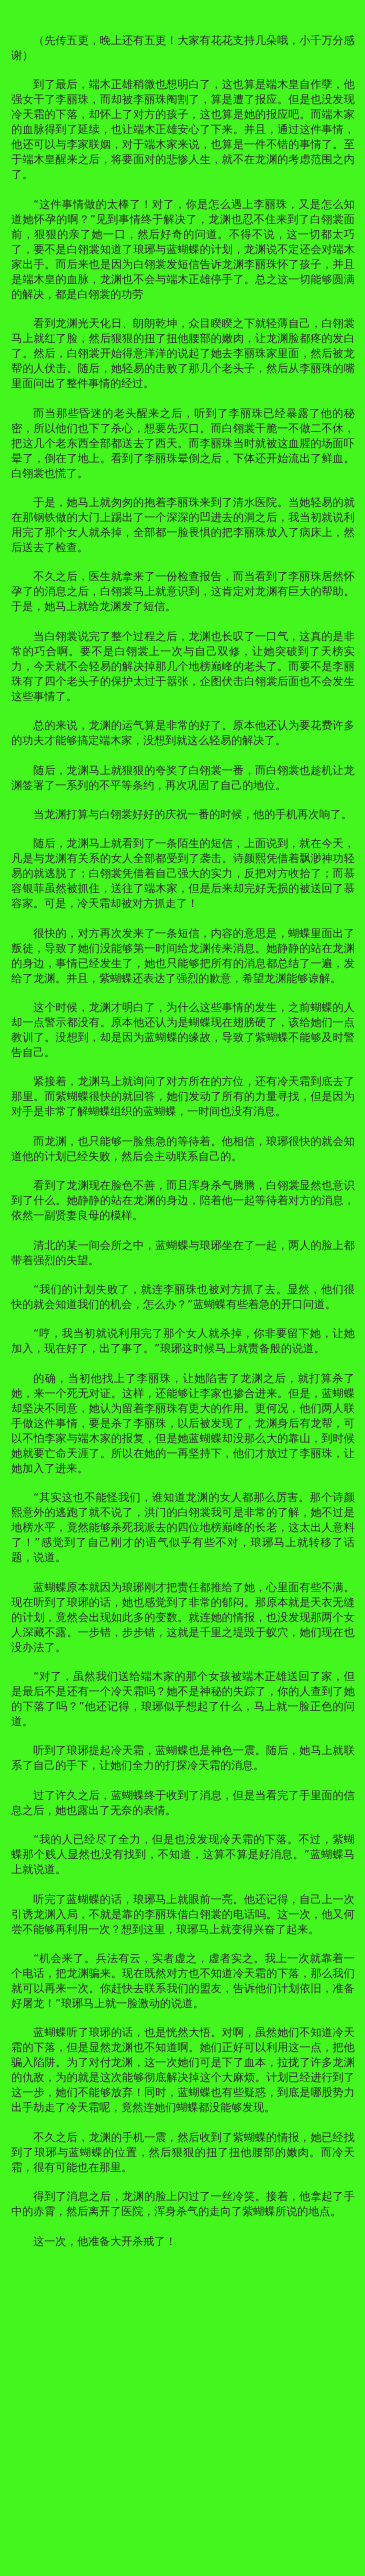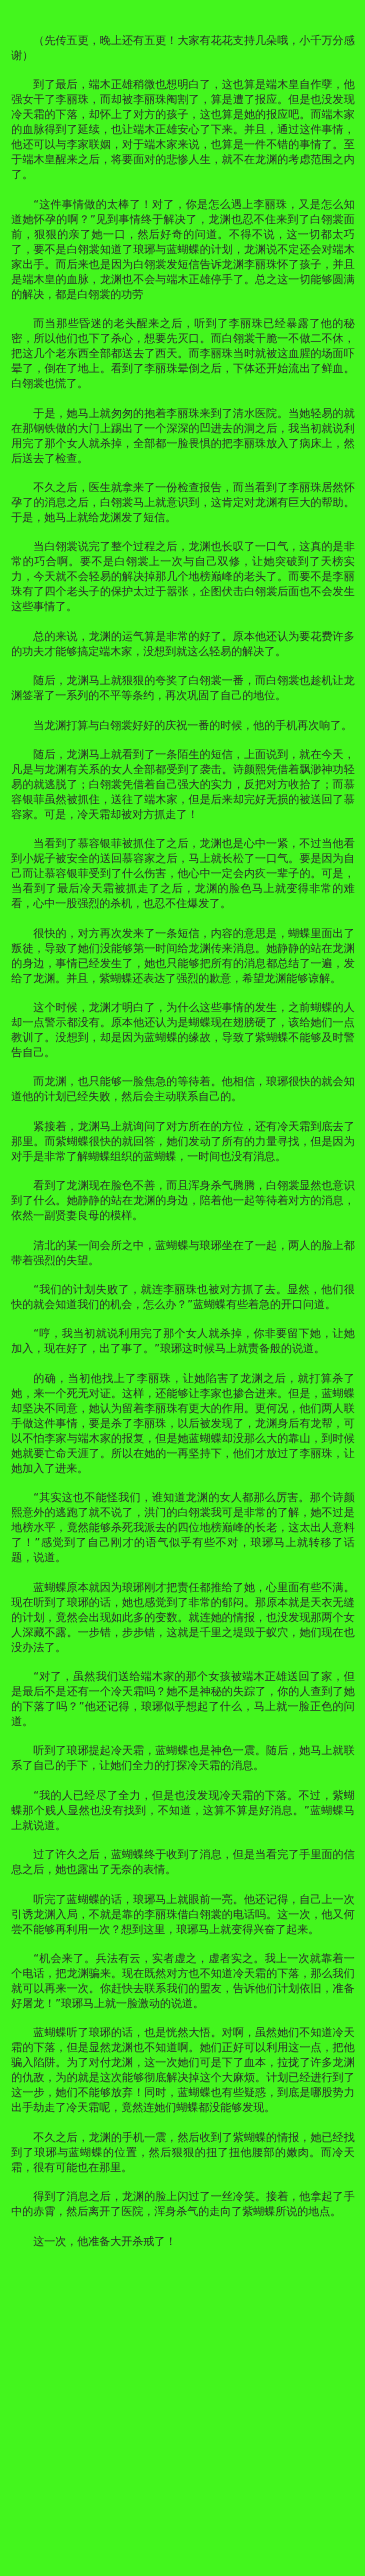--- a/index.html
+++ b/index.html
@@ -28,44 +28,44 @@
     word-break: break-all;
   }
 </style>
 </head>
 <body style="background: rgb(67, 246, 29);">
 
 <div class="page" style="color: rgb(42, 42, 42);">
   <p class="para">（先传五更，晚上还有五更！大家有花花支持几朵哦，小千万分感谢）</p>
   <p class="para">到了最后，端木正雄稍微也想明白了，这也算是端木皇自作孽，他强女干了李丽珠，而却被李丽珠阉割了，算是遭了报应。但是也没发现冷天霜的下落，却怀上了对方的孩子，这也算是她的报应吧。而端木家的血脉得到了延续，也让端木正雄安心了下来。并且，通过这件事情，他还可以与李家联姻，对于端木家来说，也算是一件不错的事情了。至于端木皇醒来之后，将要面对的悲惨人生，就不在龙渊的考虑范围之内了。</p>
   <p class="para">“这件事情做的太棒了！对了，你是怎么遇上李丽珠，又是怎么知道她怀孕的啊？”见到事情终于解决了，龙渊也忍不住来到了白翎裳面前，狠狠的亲了她一口，然后好奇的问道。不得不说，这一切都太巧了，要不是白翎裳知道了琅琊与蓝蝴蝶的计划，龙渊说不定还会对端木家出手。而后来也是因为白翎裳发短信告诉龙渊李丽珠怀了孩子，并且是端木皇的血脉，龙渊也不会与端木正雄停手了。总之这一切能够圆满的解决，都是白翎裳的功劳</p>
+  <p class="para">看到龙渊光天化日、朗朗乾坤，众目睽睽之下就轻薄自己，白翎裳马上就红了脸，然后狠狠的扭了扭他腰部的嫩肉，让龙渊脸都疼的发白了。然后，白翎裳开始得意洋洋的说起了她去李丽珠家里面，然后被龙帮的人伏击。随后，她轻易的击败了那几个老头子，然后从李丽珠的嘴里面问出了整件事情的经过。</p>
   <p class="para">而当那些昏迷的老头醒来之后，听到了李丽珠已经暴露了他的秘密，所以他们也下了杀心，想要先灭口。而白翎裳干脆一不做二不休，把这几个老东西全部都送去了西天。而李丽珠当时就被这血腥的场面吓晕了，倒在了地上。看到了李丽珠晕倒之后，下体还开始流出了鲜血。白翎裳也慌了。</p>
   <p class="para">于是，她马上就匆匆的抱着李丽珠来到了清水医院。当她轻易的就在那钢铁做的大门上踢出了一个深深的凹进去的洞之后，我当初就说利用完了那个女人就杀掉，全部都一脸畏惧的把李丽珠放入了病床上，然后送去了检查。</p>
   <p class="para">不久之后，医生就拿来了一份检查报告，而当看到了李丽珠居然怀孕了的消息之后，白翎裳马上就意识到，这肯定对龙渊有巨大的帮助。于是，她马上就给龙渊发了短信。</p>
   <p class="para">当白翎裳说完了整个过程之后，龙渊也长叹了一口气，这真的是非常的巧合啊。要不是白翎裳上一次与自己双修，让她突破到了天榜实力，今天就不会轻易的解决掉那几个地榜巅峰的老头了。而要不是李丽珠有了四个老头子的保护太过于嚣张，企图伏击白翎裳后面也不会发生这些事情了。</p>
   <p class="para">总的来说，龙渊的运气算是非常的好了。原本他还认为要花费许多的功夫才能够搞定端木家，没想到就这么轻易的解决了。</p>
   <p class="para">随后，龙渊马上就狠狠的夸奖了白翎裳一番，而白翎裳也趁机让龙渊签署了一系列的不平等条约，再次巩固了自己的地位。</p>
   <p class="para">当龙渊打算与白翎裳好好的庆祝一番的时候，他的手机再次响了。</p>
   <p class="para">随后，龙渊马上就看到了一条陌生的短信，上面说到，就在今天，凡是与龙渊有关系的女人全部都受到了袭击。诗颜熙凭借着飘渺神功轻易的就逃脱了；白翎裳凭借着自己强大的实力，反把对方收拾了；而慕容银菲虽然被抓住，送往了端木家，但是后来却完好无损的被送回了慕容家。可是，冷天霜却被对方抓走了！</p>
-  <p class="para">当看到了慕容银菲被抓住了之后，龙渊也是心中一紧，不过当他看到小妮子被安全的送回慕容家之后，马上就长松了一口气。要是因为自己而让慕容银菲受到了什么伤害，他心中一定会内疚一辈子的。可是，当看到了最后冷天霜被抓走了之后，龙渊的脸色马上就变得非常的难看，心中一股强烈的杀机，也忍不住爆发了。</p>
   <p class="para">很快的，对方再次发来了一条短信，内容的意思是，蝴蝶里面出了叛徒，导致了她们没能够第一时间给龙渊传来消息。她静静的站在龙渊的身边，事情已经发生了，她也只能够把所有的消息都总结了一遍，发给了龙渊。并且，紫蝴蝶还表达了强烈的歉意，希望龙渊能够谅解。</p>
   <p class="para">这个时候，龙渊才明白了，为什么这些事情的发生，之前蝴蝶的人却一点警示都没有。原本他还认为是蝴蝶现在翅膀硬了，该给她们一点教训了。没想到，却是因为蓝蝴蝶的缘故，导致了紫蝴蝶不能够及时警告自己。</p>
+  <p class="para">紧接着，龙渊马上就询问了对方所在的方位，还有冷天霜到底去了那里。而紫蝴蝶很快的就回答，她们发动了所有的力量寻找，但是因为对手是非常了解蝴蝶组织的蓝蝴蝶，一时间也没有消息。</p>
   <p class="para">而龙渊，也只能够一脸焦急的等待着。他相信，琅琊很快的就会知道他的计划已经失败，然后会主动联系自己的。</p>
-  <p class="para">紧接着，龙渊马上就询问了对方所在的方位，还有冷天霜到底去了那里。而紫蝴蝶很快的就回答，她们发动了所有的力量寻找，但是因为对手是非常了解蝴蝶组织的蓝蝴蝶，一时间也没有消息。</p>
   <p class="para">看到了龙渊现在脸色不善，而且浑身杀气腾腾，白翎裳显然也意识到了什么。她静静的站在龙渊的身边，陪着他一起等待着对方的消息，依然一副贤妻良母的模样。</p>
   <p class="para">清北的某一间会所之中，蓝蝴蝶与琅琊坐在了一起，两人的脸上都带着强烈的失望。</p>
   <p class="para">“我们的计划失败了，就连李丽珠也被对方抓了去。显然，他们很快的就会知道我们的机会，怎么办？”蓝蝴蝶有些着急的开口问道。</p>
   <p class="para">“哼，我当初就说利用完了那个女人就杀掉，你非要留下她，让她加入，现在好了，出了事了。”琅琊这时候马上就责备般的说道。</p>
   <p class="para">的确，当初他找上了李丽珠，让她陷害了龙渊之后，就打算杀了她，来一个死无对证。这样，还能够让李家也掺合进来。但是，蓝蝴蝶却坚决不同意，她认为留着李丽珠有更大的作用。更何况，他们两人联手做这件事情，要是杀了李丽珠，以后被发现了，龙渊身后有龙帮，可以不怕李家与端木家的报复，但是她蓝蝴蝶却没那么大的靠山，到时候她就要亡命天涯了。所以在她的一再坚持下，他们才放过了李丽珠，让她加入了进来。</p>
   <p class="para">“其实这也不能怪我们，谁知道龙渊的女人都那么厉害。那个诗颜熙意外的逃跑了就不说了，洪门的白翎裳我可是非常的了解，她不过是地榜水平，竟然能够杀死我派去的四位地榜巅峰的长老，这太出人意料了！”感觉到了自己刚才的语气似乎有些不对，琅琊马上就转移了话题，说道。</p>
   <p class="para">蓝蝴蝶原本就因为琅琊刚才把责任都推给了她，心里面有些不满。现在听到了琅琊的话，她也感觉到了非常的郁闷。那原本就是天衣无缝的计划，竟然会出现如此多的变数。就连她的情报，也没发现那两个女人深藏不露。一步错，步步错，这就是千里之堤毁于蚁穴，她们现在也没办法了。</p>
   <p class="para">“对了，虽然我们送给端木家的那个女孩被端木正雄送回了家，但是最后不是还有一个冷天霜吗？她不是神秘的失踪了，你的人查到了她的下落了吗？”他还记得，琅琊似乎想起了什么，马上就一脸正色的问道。</p>
   <p class="para">听到了琅琊提起冷天霜，蓝蝴蝶也是神色一震。随后，她马上就联系了自己的手下，让她们全力的打探冷天霜的消息。</p>
+  <p class="para">过了许久之后，蓝蝴蝶终于收到了消息，但是当看完了手里面的信息之后，她也露出了无奈的表情。</p>
   <p class="para">“我的人已经尽了全力，但是也没发现冷天霜的下落。不过，紫蝴蝶那个贱人显然也没有找到，不知道，这算不算是好消息。”蓝蝴蝶马上就说道。</p>
-  <p class="para">过了许久之后，蓝蝴蝶终于收到了消息，但是当看完了手里面的信息之后，她也露出了无奈的表情。</p>
   <p class="para">听完了蓝蝴蝶的话，琅琊马上就眼前一亮。他还记得，自己上一次引诱龙渊入局，不就是靠的李丽珠借白翎裳的电话吗。这一次，他又何尝不能够再利用一次？想到这里，琅琊马上就变得兴奋了起来。</p>
   <p class="para">“机会来了。兵法有云，实者虚之，虚者实之。我上一次就靠着一个电话，把龙渊骗来。现在既然对方也不知道冷天霜的下落，那么我们就可以再来一次。你赶快去联系我们的盟友，告诉他们计划依旧，准备好屠龙！”琅琊马上就一脸激动的说道。</p>
   <p class="para">蓝蝴蝶听了琅琊的话，也是恍然大悟。对啊，虽然她们不知道冷天霜的下落，但是显然龙渊也不知道啊。她们正好可以利用这一点，把他骗入陷阱。为了对付龙渊，这一次她们可是下了血本，拉拢了许多龙渊的仇敌，为的就是这次能够彻底解决掉这个大麻烦。计划已经进行到了这一步，她们不能够放弃！同时，蓝蝴蝶也有些疑惑，到底是哪股势力出手劫走了冷天霜呢，竟然连她们蝴蝶都没能够发现。</p>
   <p class="para">不久之后，龙渊的手机一震，然后收到了紫蝴蝶的情报，她已经找到了琅琊与蓝蝴蝶的位置，然后狠狠的扭了扭他腰部的嫩肉。而冷天霜，很有可能也在那里。</p>
   <p class="para">得到了消息之后，龙渊的脸上闪过了一丝冷笑。接着，他拿起了手中的赤霄，然后离开了医院，浑身杀气的走向了紫蝴蝶所说的地点。</p>
   <p class="para">这一次，他准备大开杀戒了！</p>
 </div>
 
 
 </body></html>

